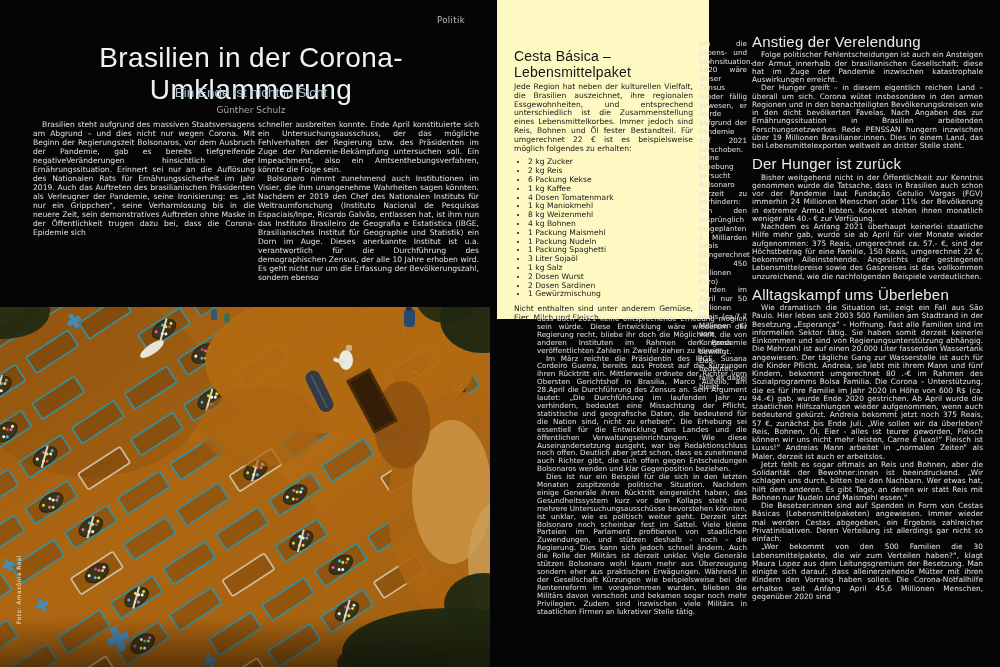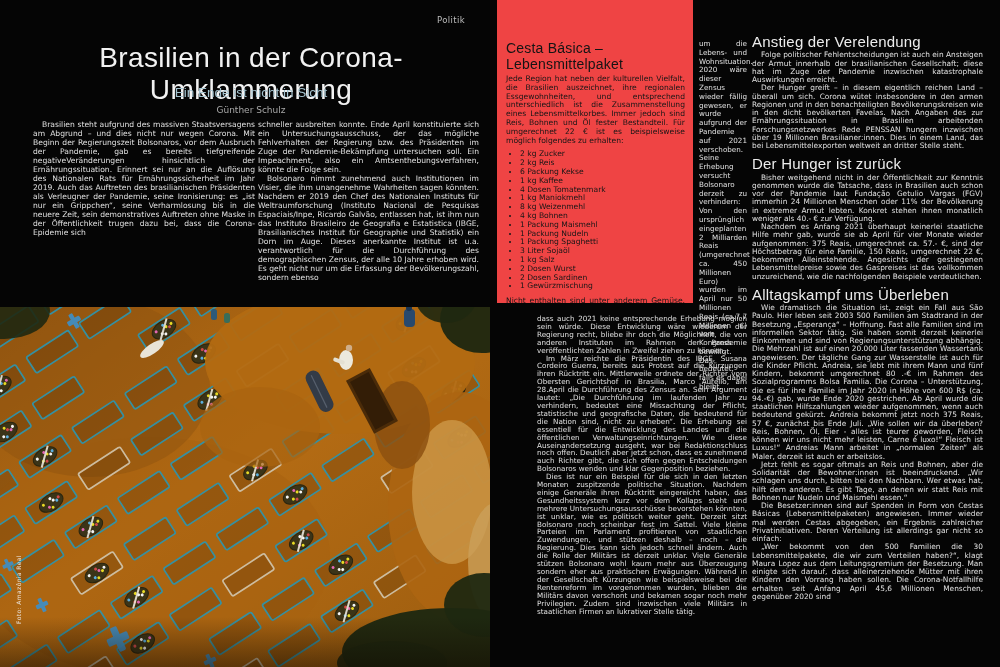--- a/index.html
+++ b/index.html
@@ -26,21 +26,21 @@
   
   #photo{position:absolute;left:0;top:307px;}
   .photo-credit{position:absolute;left:15px;top:484px;height:140px;
                 writing-mode:vertical-rl;transform:rotate(180deg);
                 font-size:6px;color:#f2f2f2;opacity:.9;letter-spacing:.4px;}
   .pagenum{position:absolute;top:641px;font-size:9px;margin-top:35px;}
   .pn-left{left:14px;color:#f0f0f0;}
   .pn-right{left:961px;color:#9a9a9a;}
   
   .infobox{position:absolute;left:497px;top:0;width:196px;height:303px;
-           background:#ef4444;color:#161616;padding:0;overflow:hidden;}
+           background:#fef9c3;color:#161616;padding:8px;overflow:hidden;}
   .infobox-title{margin:40px 8px 3px 9px;font-family:"Liberation Sans",sans-serif;
                  font-weight:400;font-size:14px;letter-spacing:.2px;color:#141414;}
   .infobox-intro{margin:2px 8px 0 9px;font-size:7.6px;line-height:8.8px;text-align:justify;}
   .infobox-list{margin:5px 8px 0 14px;padding-left:9px;font-size:7.6px;line-height:8.8px;}
   .infobox-list li{margin:0;padding:0;}
   .infobox-note{margin:6px 8px 0 9px;font-size:7.6px;line-height:8.8px;text-align:justify;}
   #colNarrow{left:699px;top:40px;width:48px;font-size:7.2px;line-height:8.8px;
              hyphens:auto;-webkit-hyphens:auto;}
   #colMid{left:537px;top:315px;width:210px;font-size:7.2px;line-height:7.9px;}
   #colRight{left:752px;top:38px;width:231px;font-size:7.4px;line-height:8.25px;}

